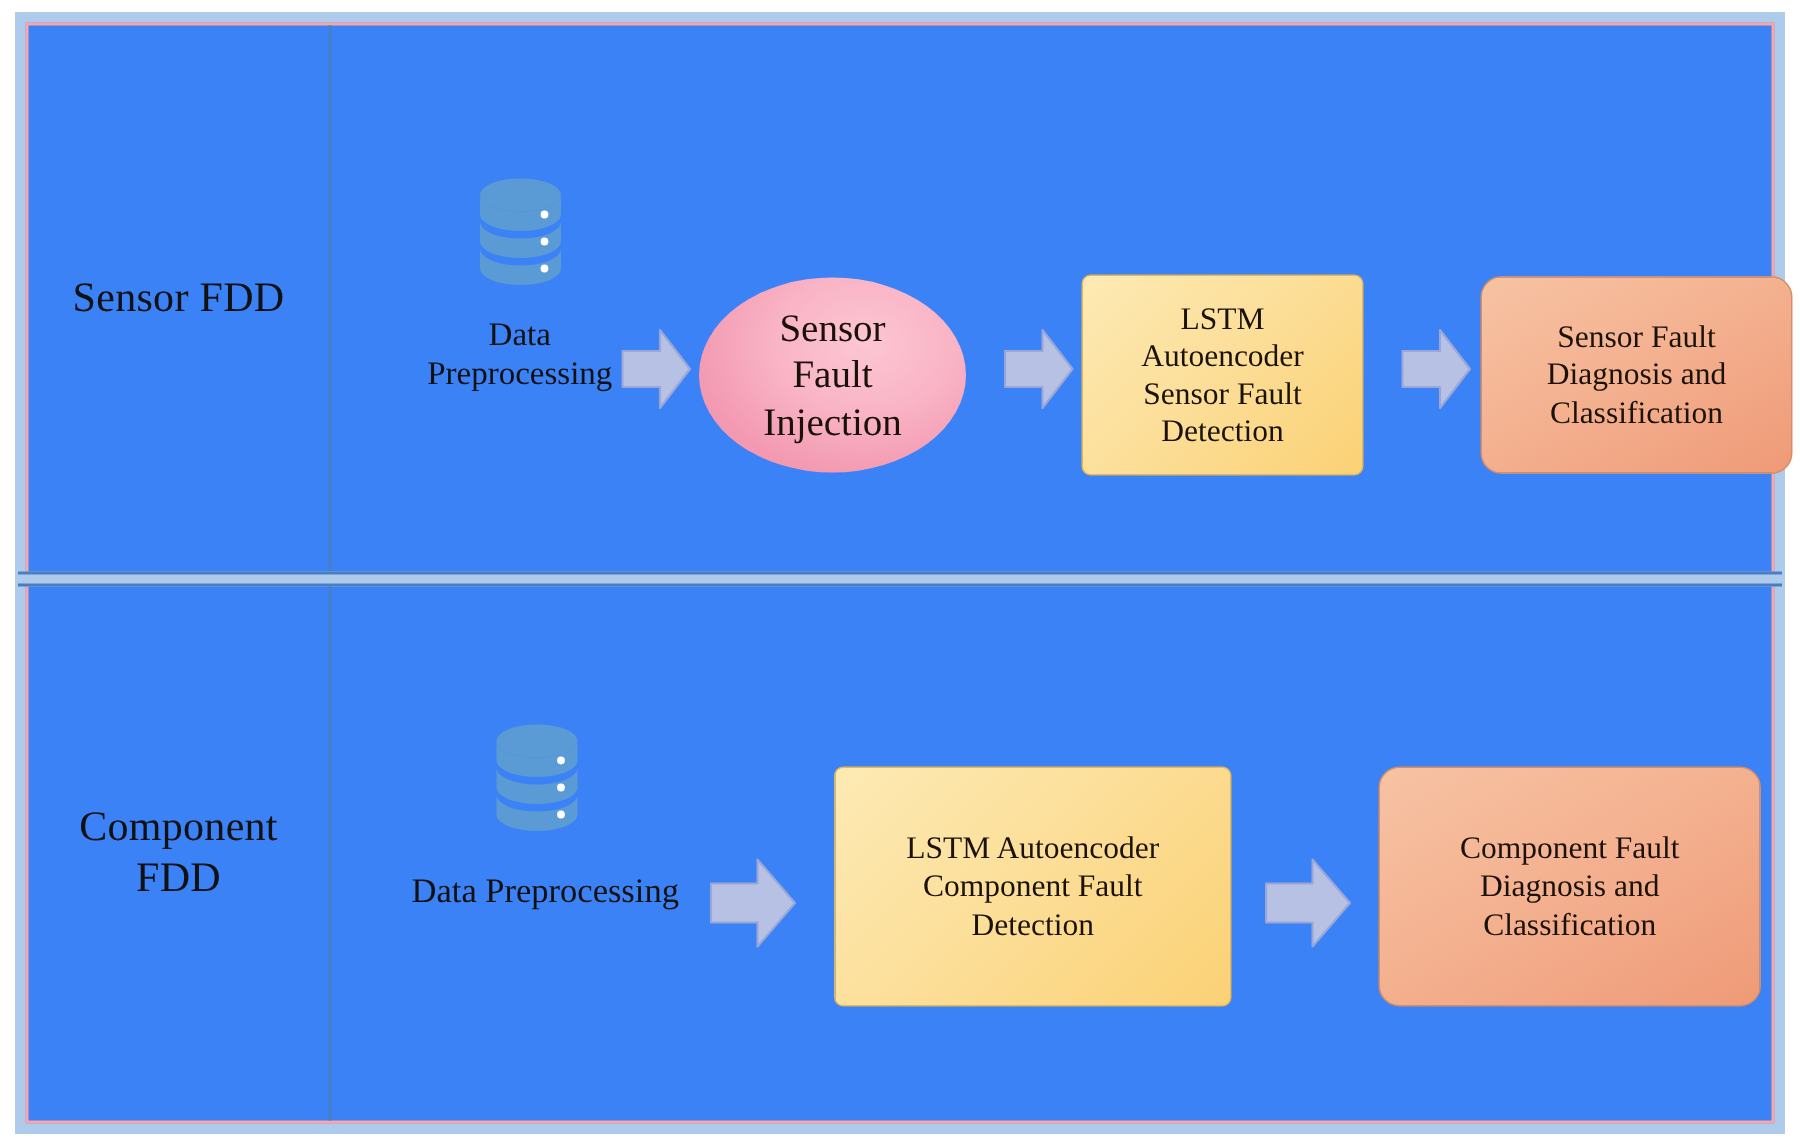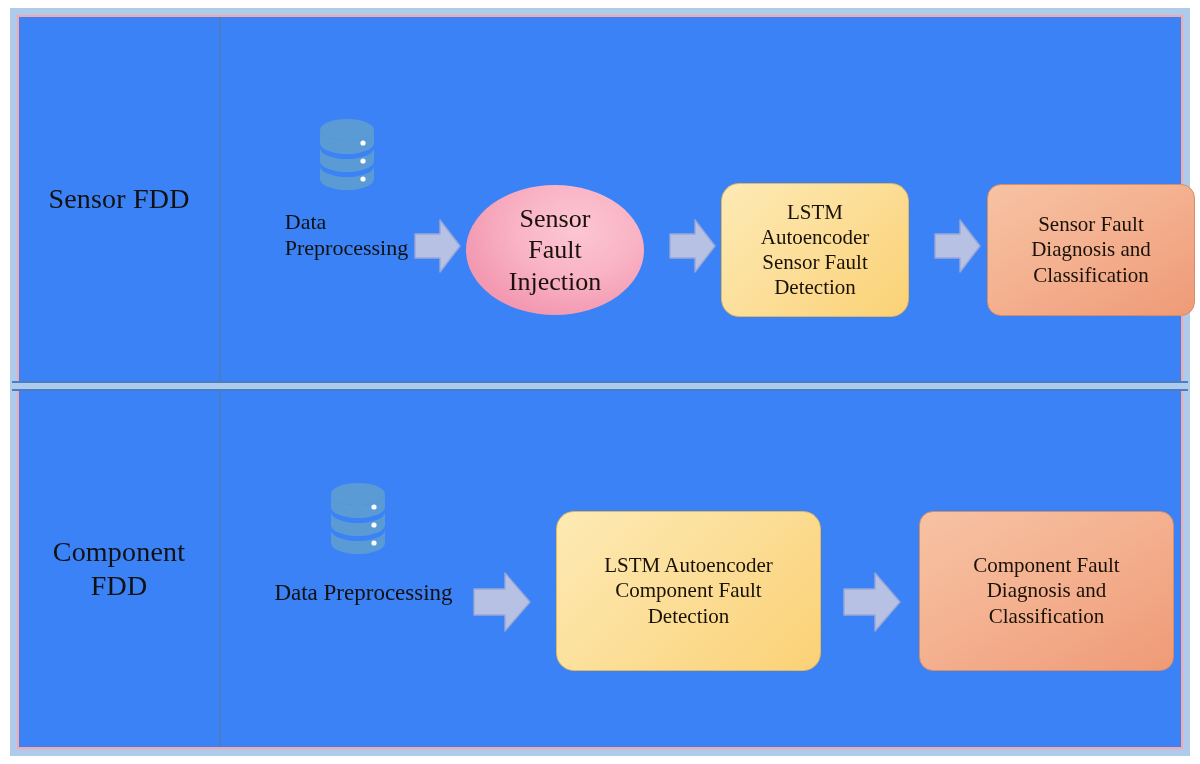--- a/index.html
+++ b/index.html
@@ -103,21 +103,21 @@
   }
   #sensor-data-source    { left: 38px;  top: 100px; width: 175px; }
   #component-data-source { left: 20px;  top: 90px;  width: 245px; }
 
   .db-icon { display: block; }
   #component-data-source .db-icon { margin-left: -12px; }
 
   .data-caption {
     font-size: 22px;
     color: #111111;
-    text-align: left;
+    text-align: center;
     line-height: 1.18;
     margin-top: 8px;
     white-space: pre-line;
   }
   #sensor-data-source    .data-caption { margin-top: 10px; }
   #component-data-source .data-caption { margin-top: 16px; font-size: 23px; }
 
   
   .block-arrow { position: absolute; }
 
@@ -134,21 +134,21 @@
     box-sizing: border-box;
   }
 
   .node-ellipse {
     border-radius: 50%;
     background: radial-gradient(ellipse at 62% 34%, #fcc6d2 0%, #f9b4c5 38%, #f39ab2 72%, #ef8da8 100%);
     font-size: 26px;
   }
 
   .node-yellow {
-    border-radius: 18px;
+    border-radius: 6px;
     background: linear-gradient(135deg, #fdeab4 0%, #fcdf9a 45%, #fbd175 100%);
     border: 1px solid #e4b757;
     font-size: 21px;
   }
 
   .node-orange {
     border-radius: 14px;
     background: linear-gradient(150deg, #f7c3a3 0%, #f4b291 45%, #ef9a77 100%);
     border: 1px solid #d98d63;
     font-size: 21px;

